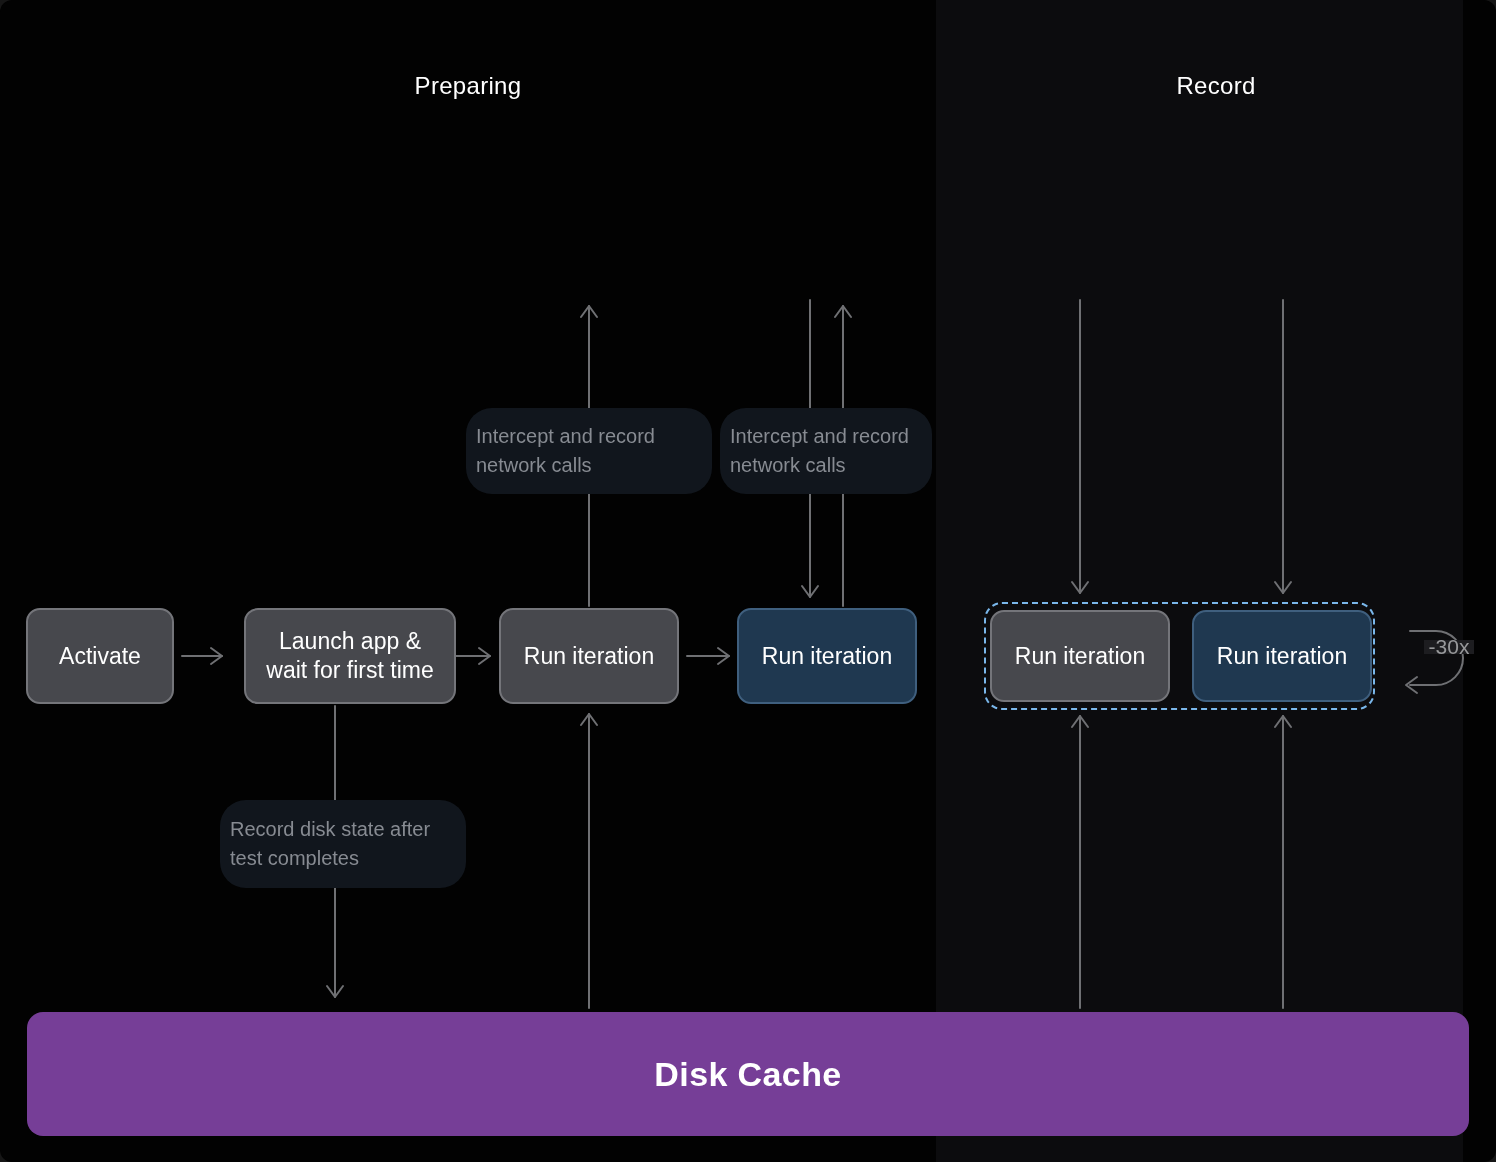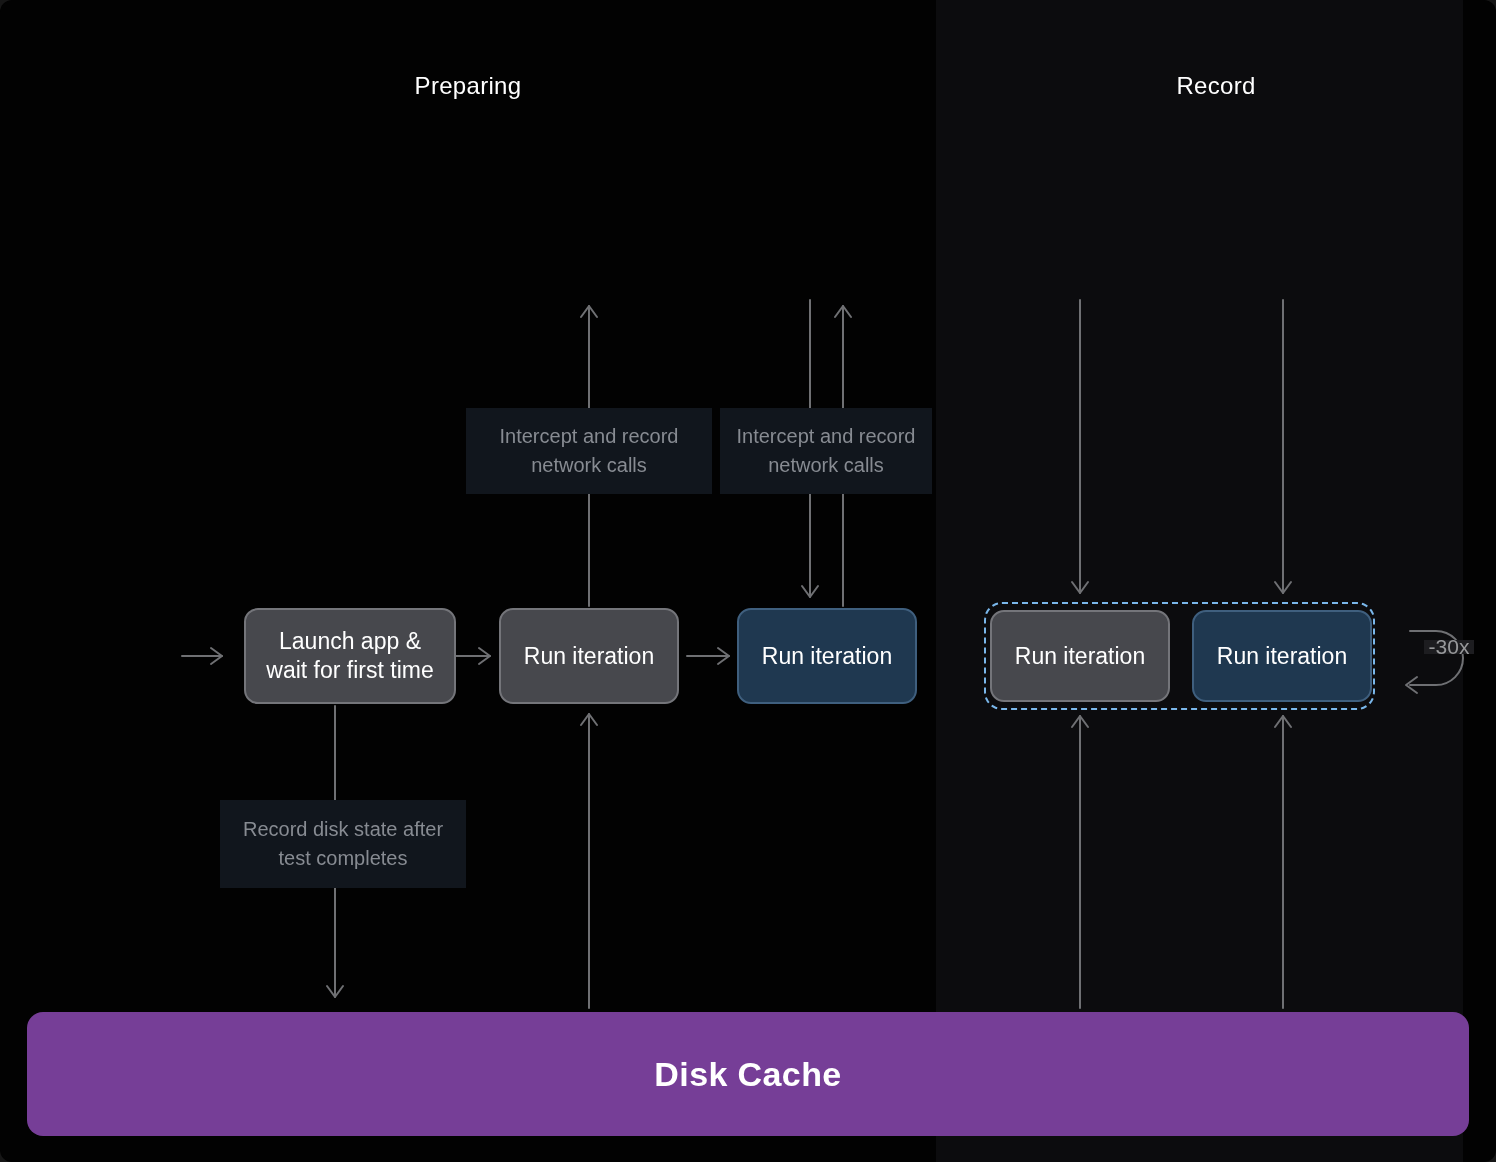--- a/index.html
+++ b/index.html
@@ -41,21 +41,21 @@
   .node.run2{left:737px;width:180px;}
   .node.run3{left:990px;top:610px;width:180px;height:92px;}
   .node.run4{left:1192px;top:610px;width:180px;height:92px;}
   .loop-group{
     position:absolute;left:984px;top:602px;width:391px;height:108px;
     box-sizing:border-box;border:2px dashed var(--c-dashed_blue);border-radius:18px;
   }
   .chip{
     position:absolute;box-sizing:border-box;background:var(--c-chip_bg);
     color:var(--c-chip_text);display:flex;align-items:center;justify-content:center;
-    text-align:center;font-size:20px;line-height:1.45;padding:10px 10px;
+    font-size:20px;line-height:1.45;padding:10px 10px;border-radius:26px;
   }
   .chip.intercept1{left:466px;top:408px;width:246px;height:86px;}
   .chip.intercept2{left:720px;top:408px;width:212px;height:86px;}
   .chip.record-disk{left:212px;top:800px;width:246px;height:88px;margin-left:8px;}
   .loop-badge{
     position:absolute;left:1424px;top:640px;width:50px;height:14px;
     background:#1d1d20;display:flex;align-items:center;justify-content:center;
     color:#97989a;font-size:21px;font-weight:500;
   }
 </style>
@@ -96,20 +96,21 @@
       <line x1="1283" y1="1008" x2="1283" y2="716" stroke="#6f7073" stroke-width="2" fill="none" stroke-linecap="round" stroke-linejoin="round"></line>
       <polyline points="1275,727 1283,716 1291,727" stroke="#6f7073" stroke-width="2" fill="none" stroke-linecap="round" stroke-linejoin="round"></polyline>
       <path d="M 1410 631 H 1436 A 27 27 0 0 1 1436 685 H 1410" stroke="#6f7073" stroke-width="2" fill="none" stroke-linecap="round" stroke-linejoin="round"></path>
       <polyline points="1417,677 1406,685 1417,693" stroke="#6f7073" stroke-width="2" fill="none" stroke-linecap="round" stroke-linejoin="round"></polyline>
     </svg>
 
   <div class="chip intercept1">Intercept and record network calls</div>
   <div class="chip intercept2">Intercept and record network calls</div>
   <div class="chip record-disk">Record disk state after test completes</div>
 
+  <div class="node gray activate">Activate</div>
   <div class="node gray launch">Launch app &amp; wait for first time</div>
   <div class="node gray run1">Run iteration</div>
   <div class="node blue run2">Run iteration</div>
 
   <div class="loop-group"></div>
   <div class="node gray run3">Run iteration</div>
   <div class="node blue run4">Run iteration</div>
 
   <div class="loop-badge">-30x</div>
 

